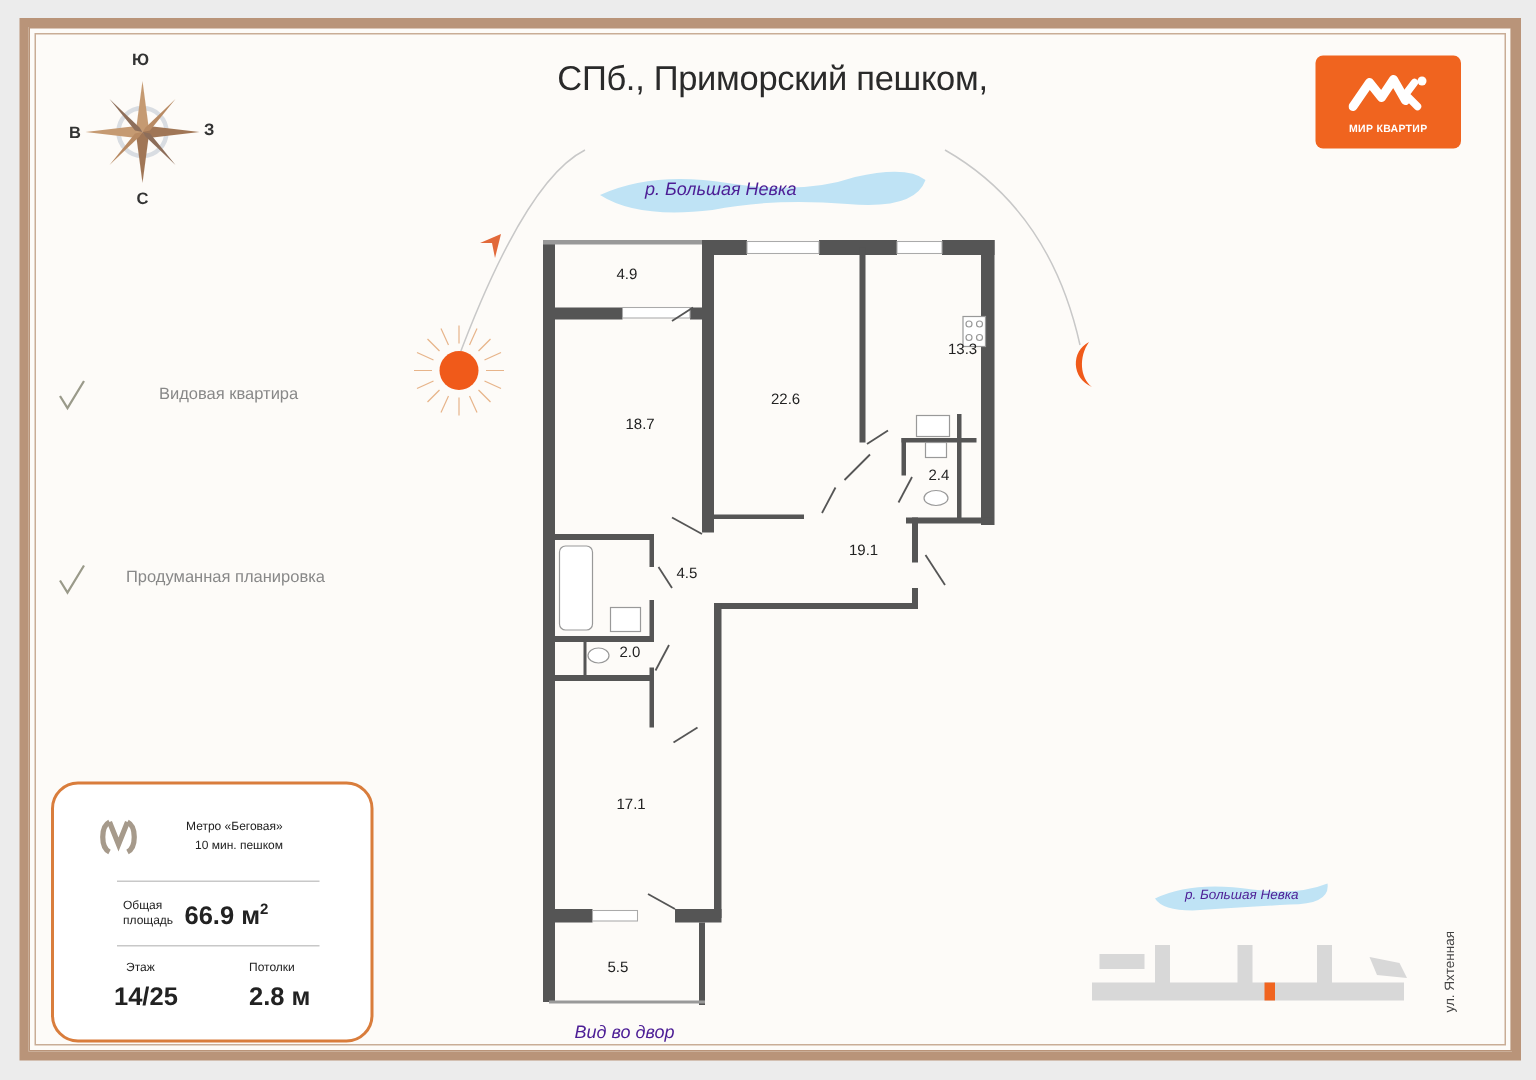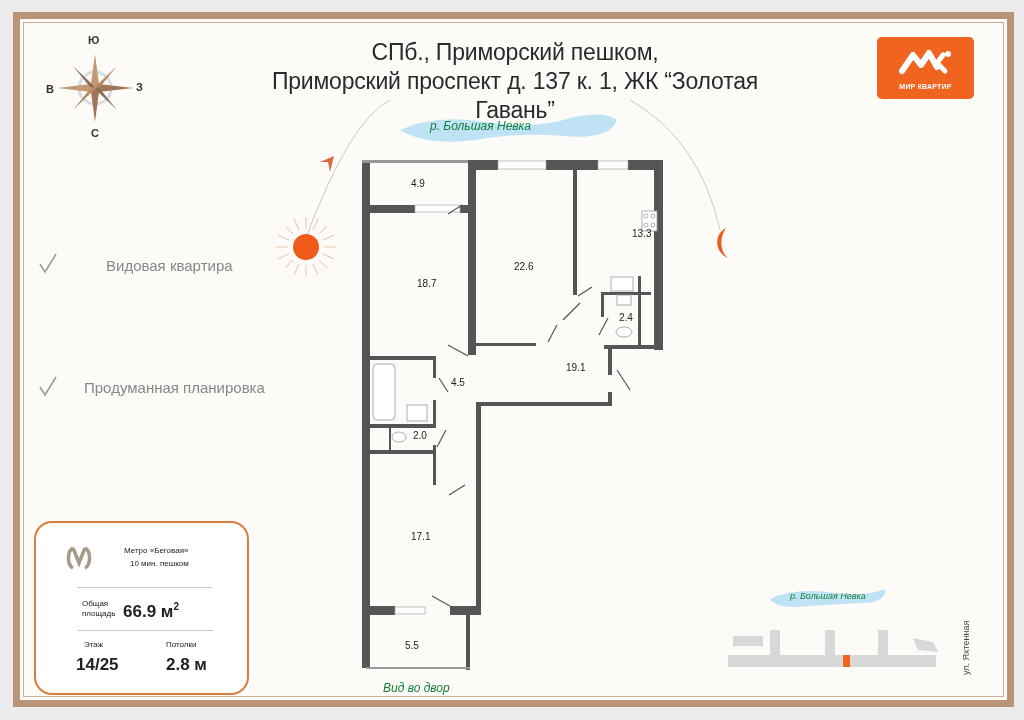--- a/index.html
+++ b/index.html
@@ -4,23 +4,23 @@
 <style>
   html,body{margin:0;padding:0;}
   body{width:1024px;height:720px;background:#ececec;position:relative;overflow:hidden;font-family:"Liberation Sans",sans-serif;color:#222;}
   .frame{position:absolute;left:13px;top:12px;width:1001px;height:695px;background:#b99479;}
   .frame-inner{position:absolute;left:6px;top:6px;right:6px;bottom:6px;background:#fdfbf8;border:1px solid #b99479;box-shadow:inset 0 0 0 3px #fdfbf8, inset 0 0 0 4px #c9ad96;}
   .abs{position:absolute;}
   .title{position:absolute;left:230px;top:38px;width:570px;text-align:center;font-size:23px;line-height:29px;color:#2a2a2a;font-weight:300;letter-spacing:-0.2px;}
   .compass-letter{position:absolute;font-size:11px;font-weight:bold;color:#333;}
   .logo{position:absolute;left:877px;top:37px;width:97px;height:62px;background:#f0641f;border-radius:5px;}
   .logo-text{position:absolute;left:0;right:0;bottom:9px;text-align:center;color:#fff;font-size:7px;font-weight:bold;letter-spacing:0.2px;}
-  .river{position:absolute;font-style:italic;color:#15803d;}
+  .river{position:absolute;font-style:italic;color:#4c1d95;}
   .room{position:absolute;font-size:10px;color:#222;}
-  .feature{position:absolute;font-size:15px;color:#888;}
+  .feature{position:absolute;font-size:11px;color:#888;}
   .card{position:absolute;left:34px;top:521px;width:211px;height:170px;border:2px solid #d97d3c;border-radius:18px;background:#fff;}
   .card .lbl{position:absolute;font-size:8px;color:#222;}
   .card .big{position:absolute;font-size:17px;font-weight:bold;color:#222;}
   .card .sep{position:absolute;left:42px;width:135px;height:1px;background:#c8c8c8;}
   .street{position:absolute;left:945px;top:612px;font-size:9px;color:#444;transform:rotate(-90deg);transform-origin:left top;white-space:nowrap;}
 </style>
 </head>
 <body>
 
 <div class="frame">
@@ -40,21 +40,20 @@
     <polygon points="78,38 44,34 40,38 44,42" fill="#a07656"></polygon>
     <polygon points="18,16 38,35 40,38 35,37" fill="#8d6e5a"></polygon>
     <polygon points="62,16 42,35 40,38 45,37" fill="#b88a63"></polygon>
     <polygon points="18,60 38,41 40,38 35,39" fill="#b88a63"></polygon>
     <polygon points="62,60 42,41 40,38 45,39" fill="#8d6e5a"></polygon>
   </svg>
 </div>
 
 <div class="title">
   <div>СПб., Приморский пешком,</div>
-  <div>Приморский проспект д. 137 к. 1, ЖК “Золотая Гавань”</div>
 </div>
 
 <div class="logo">
   <svg class="abs" style="left:22px;top:8px;" width="54" height="32" viewBox="0 0 54 32">
     <path d="M3 26 L14 10 L22 20 L30 8 L38 22" fill="none" stroke="#fff" stroke-width="6" stroke-linejoin="round" stroke-linecap="round"></path>
     <path d="M44 10 L38 18 L46 26" fill="none" stroke="#fff" stroke-width="5" stroke-linecap="round"></path>
     <circle cx="49" cy="9" r="3" fill="#fff"></circle>
   </svg>
   <div class="logo-text">МИР КВАРТИР</div>
 </div>

